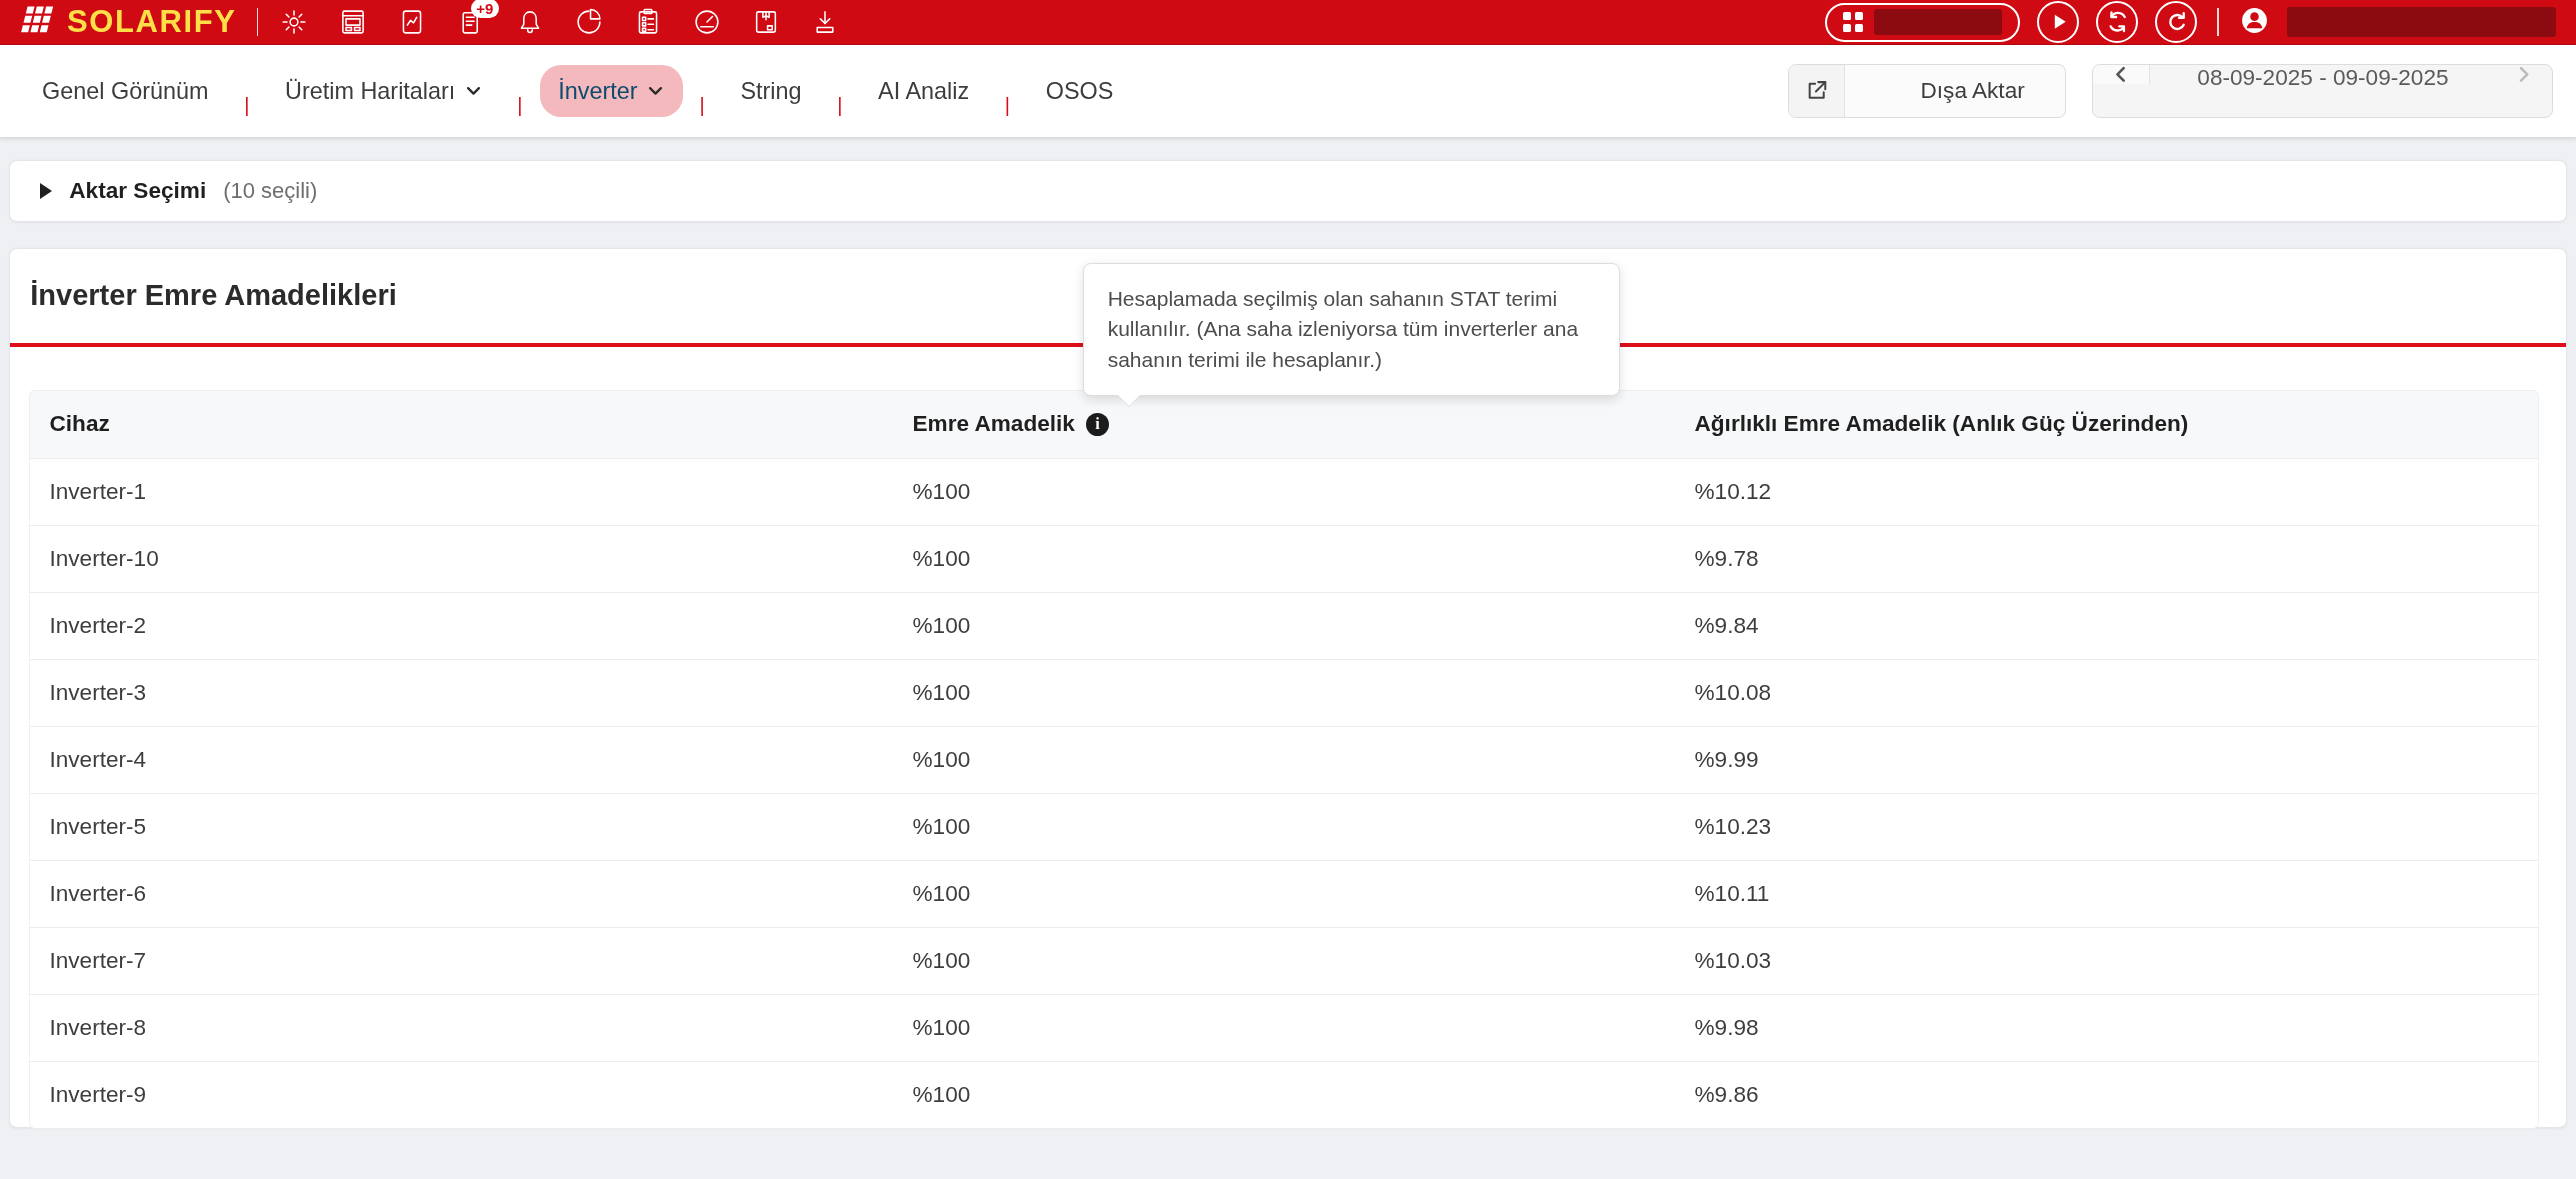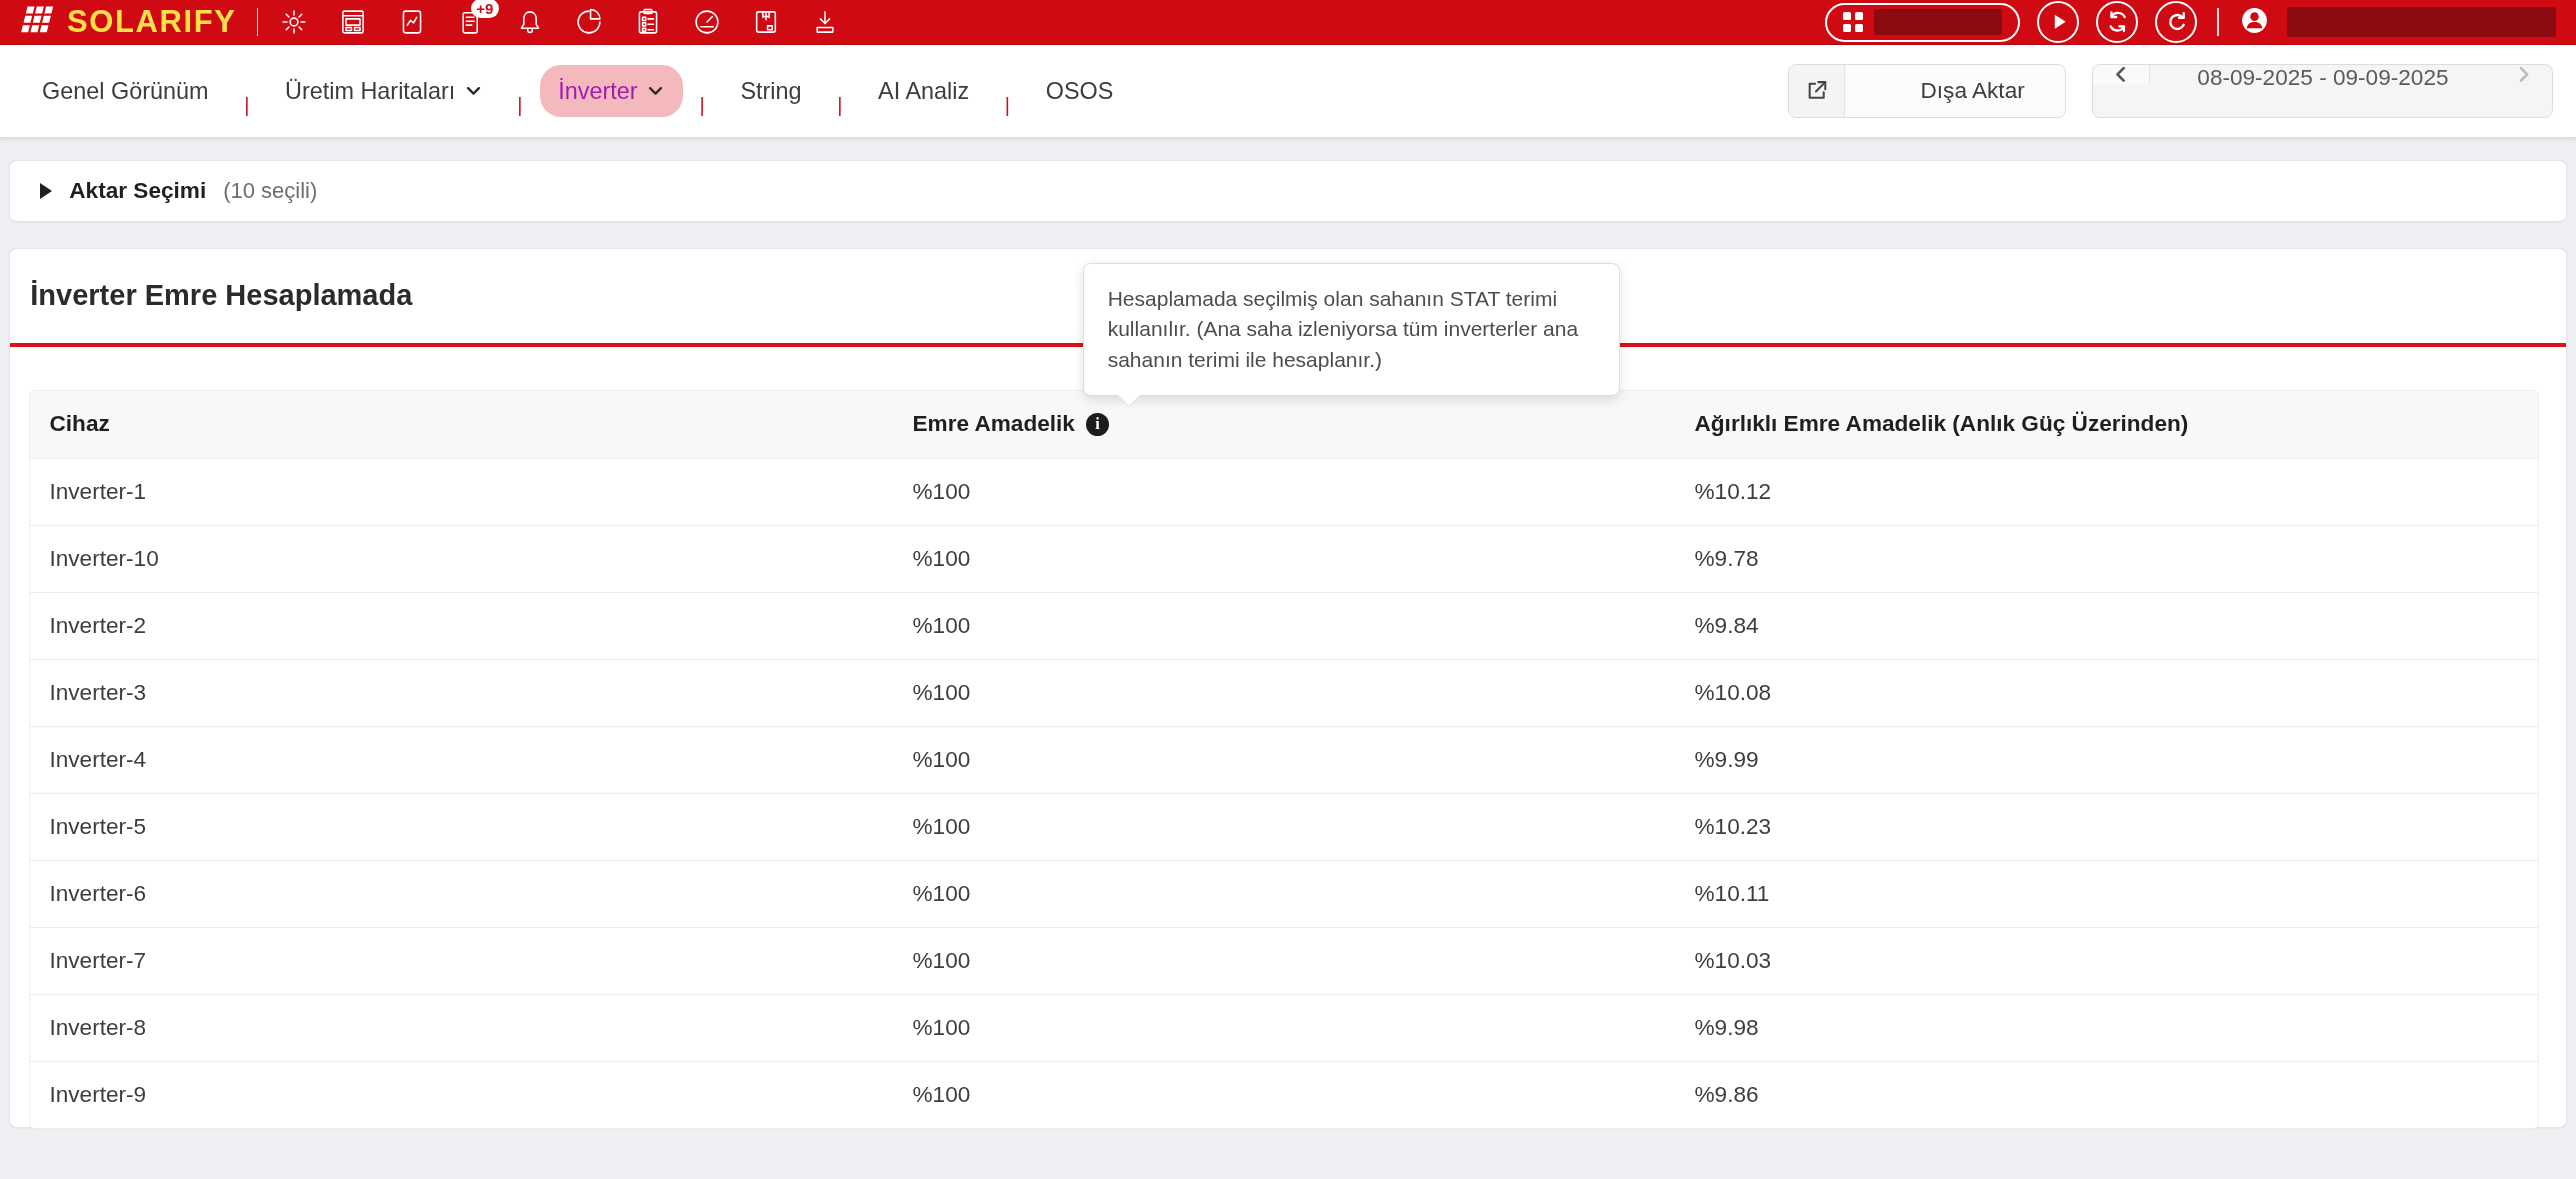--- a/index.html
+++ b/index.html
@@ -42,21 +42,21 @@
   
   .navbar {
     height: 93px; background: #fff; display: flex; align-items: center;
     padding: 0 23.4px; border-bottom: 1.6px solid #d9dadd; box-shadow: 0 1.6px 3.1px rgba(0,0,0,.08);
   }
   .nav-items { display: flex; align-items: flex-end; gap: 0; }
   .nav-item {
     display: flex; align-items: center; gap: 9.3px; font-size: 23.4px; color: #3d3d3d;
     padding: 12.5px 18.7px; cursor: pointer; white-space: nowrap;
   }
-  .nav-item.active { background: #f4b9bd; border-radius: 21px; color: #a21caf; }
+  .nav-item.active { background: #f4b9bd; border-radius: 21px; color: #0c4a6e; }
   .nav-sep { color: #d2111b; font-size: 20px; margin: 0 17px; font-weight: 300; }
   .chev svg { width: 17px; height: 17px; stroke: #2b2b2b; fill: none; stroke-width: 3; stroke-linecap: round; stroke-linejoin: round; }
   .nav-right { margin-left: auto; display: flex; align-items: center; gap: 26.5px; }
   .export-btn {
     display: flex; align-items: stretch; border: 1.6px solid #dcdcdc; border-radius: 7.8px;
     background: #fbfbfb; height: 54px; overflow: hidden; cursor: pointer;
   }
   .export-ico { display: flex; align-items: center; padding: 0 15.6px; border-right: 1.6px solid #e3e3e3; background: #f4f4f4; }
   .export-ico svg { width: 23.4px; height: 23.4px; stroke: #444; fill: none; stroke-width: 2.6; stroke-linecap: round; stroke-linejoin: round; }
   .export-label { display: flex; align-items: center; padding: 0 40px; font-size: 22.6px; color: #3d3d3d; margin-left: 36px; }
@@ -326,21 +326,21 @@
 
 <main class="content">
 
   <div class="card selector-card">
     <span class="tri"></span>
     <span class="sel-label">Aktar Seçimi</span>
     <span class="sel-count">(10 seçili)</span>
   </div>
 
   <section class="card section-card">
-    <h1 class="section-title">İnverter Emre Hesaplamada</h1>
+    <h1 class="section-title">İnverter Emre Amadelikleri</h1>
     <div class="red-rule"></div>
 
     <div class="tooltip">Hesaplamada seçilmiş olan sahanın STAT terimi kullanılır. (Ana saha izleniyorsa tüm inverterler ana sahanın terimi ile hesaplanır.)</div>
 
     <div class="tbl-wrap">
       <table class="data">
         <colgroup>
             <col class="c1">
             <col class="c2">
             <col class="c3">

